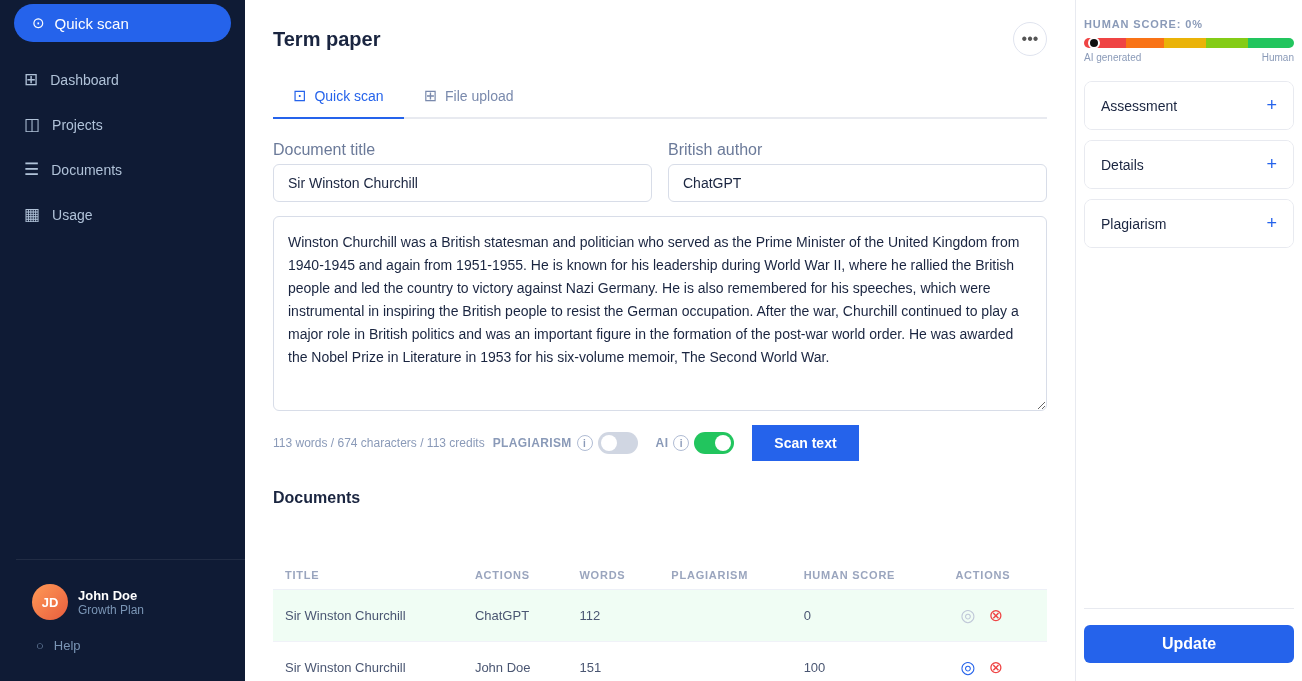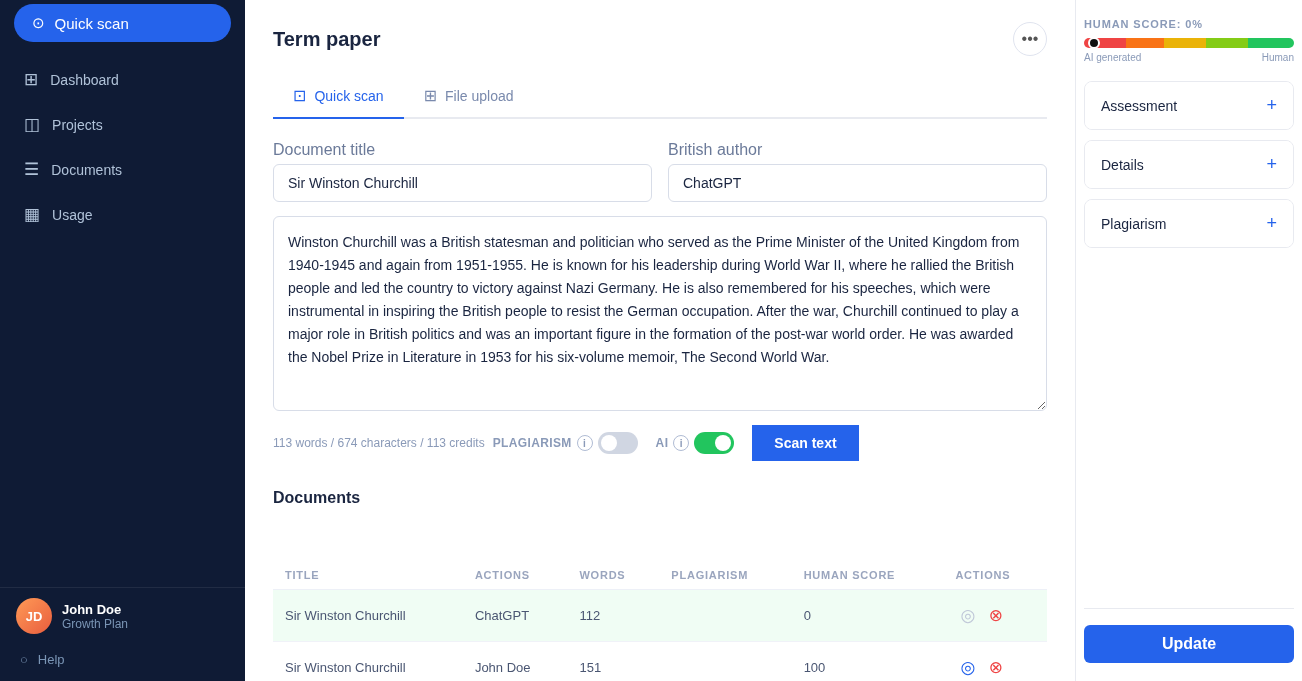--- a/index.html
+++ b/index.html
@@ -60,21 +60,22 @@
       color: #8fa3c0;
       font-size: 14px;
       font-weight: 400;
       margin-bottom: 2px;
     }
     .nav-item .nav-icon { font-size: 17px; }
     .nav-item span { color: #b0c2d8; font-size: 14px; }
 
     .sidebar-footer {
       border-top: 1px solid rgba(255,255,255,0.08);
-      padding: 10px 16px;
+      padding: 24px 16px;
+      margin-left: 16px;
     }
     .user-row {
       display: flex;
       align-items: center;
       gap: 10px;
       margin-bottom: 14px;
     }
     .avatar {
       width: 36px; height: 36px; border-radius: 50%;
       background: linear-gradient(135deg, #ff9a56, #e85d3e);

